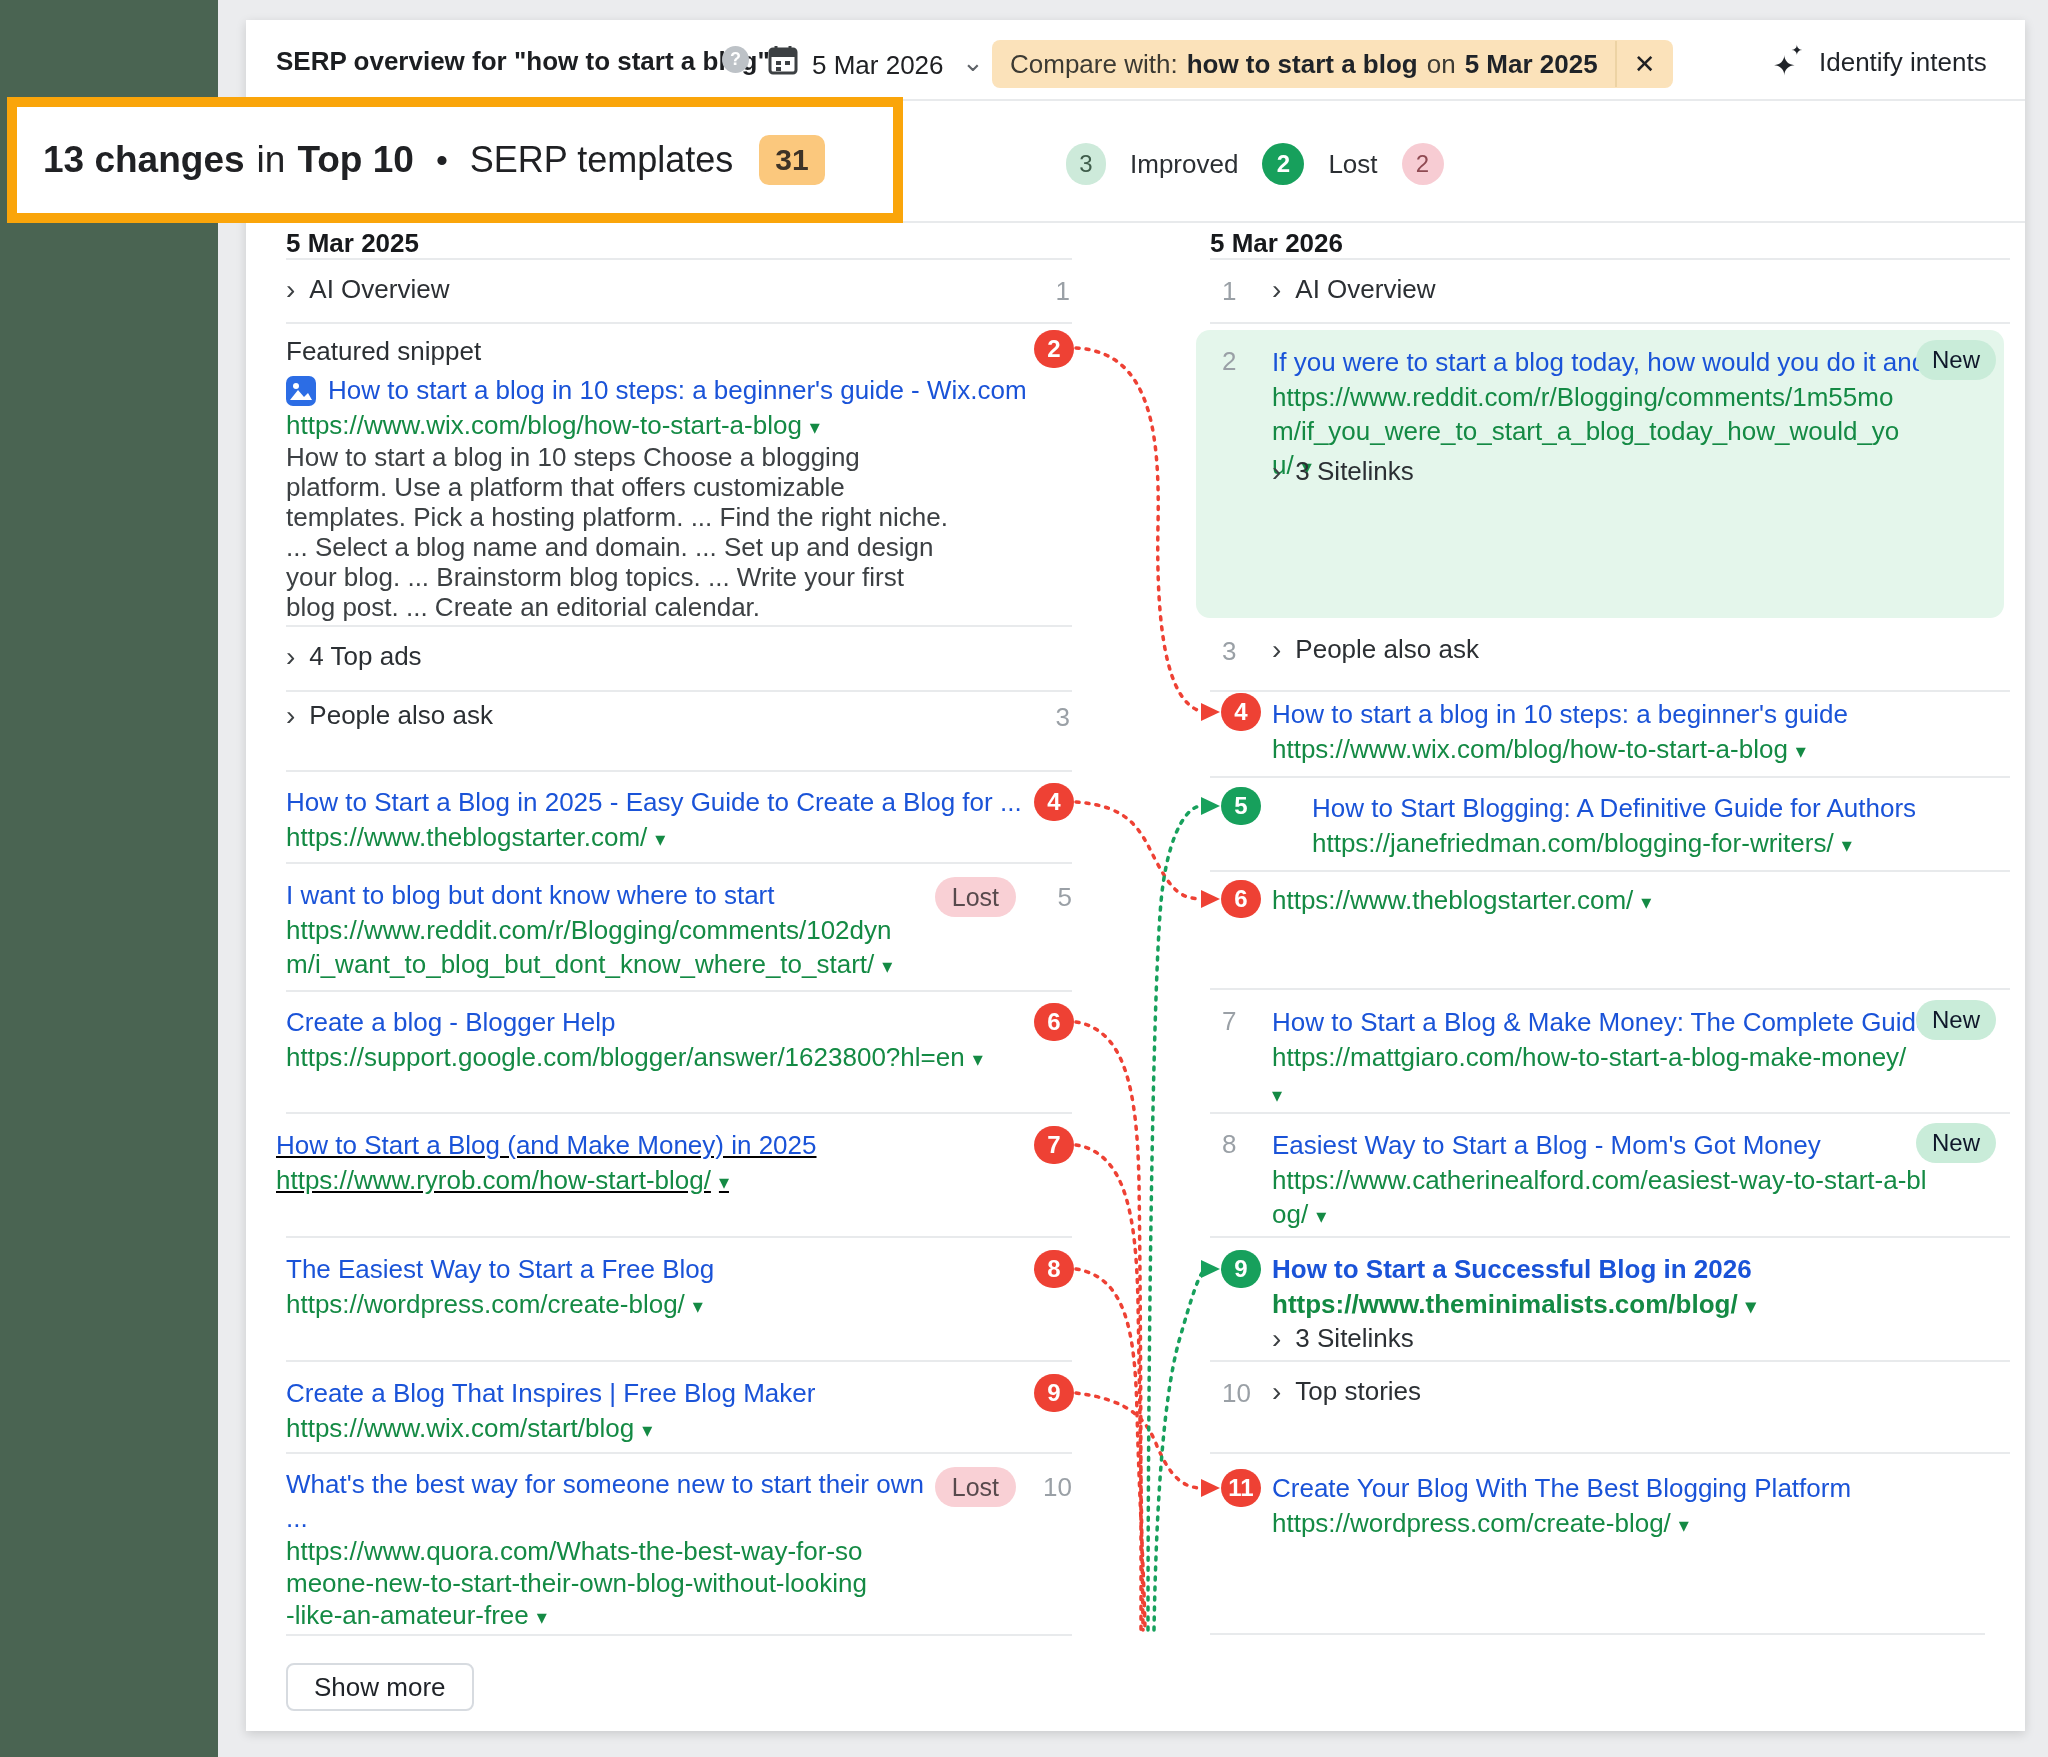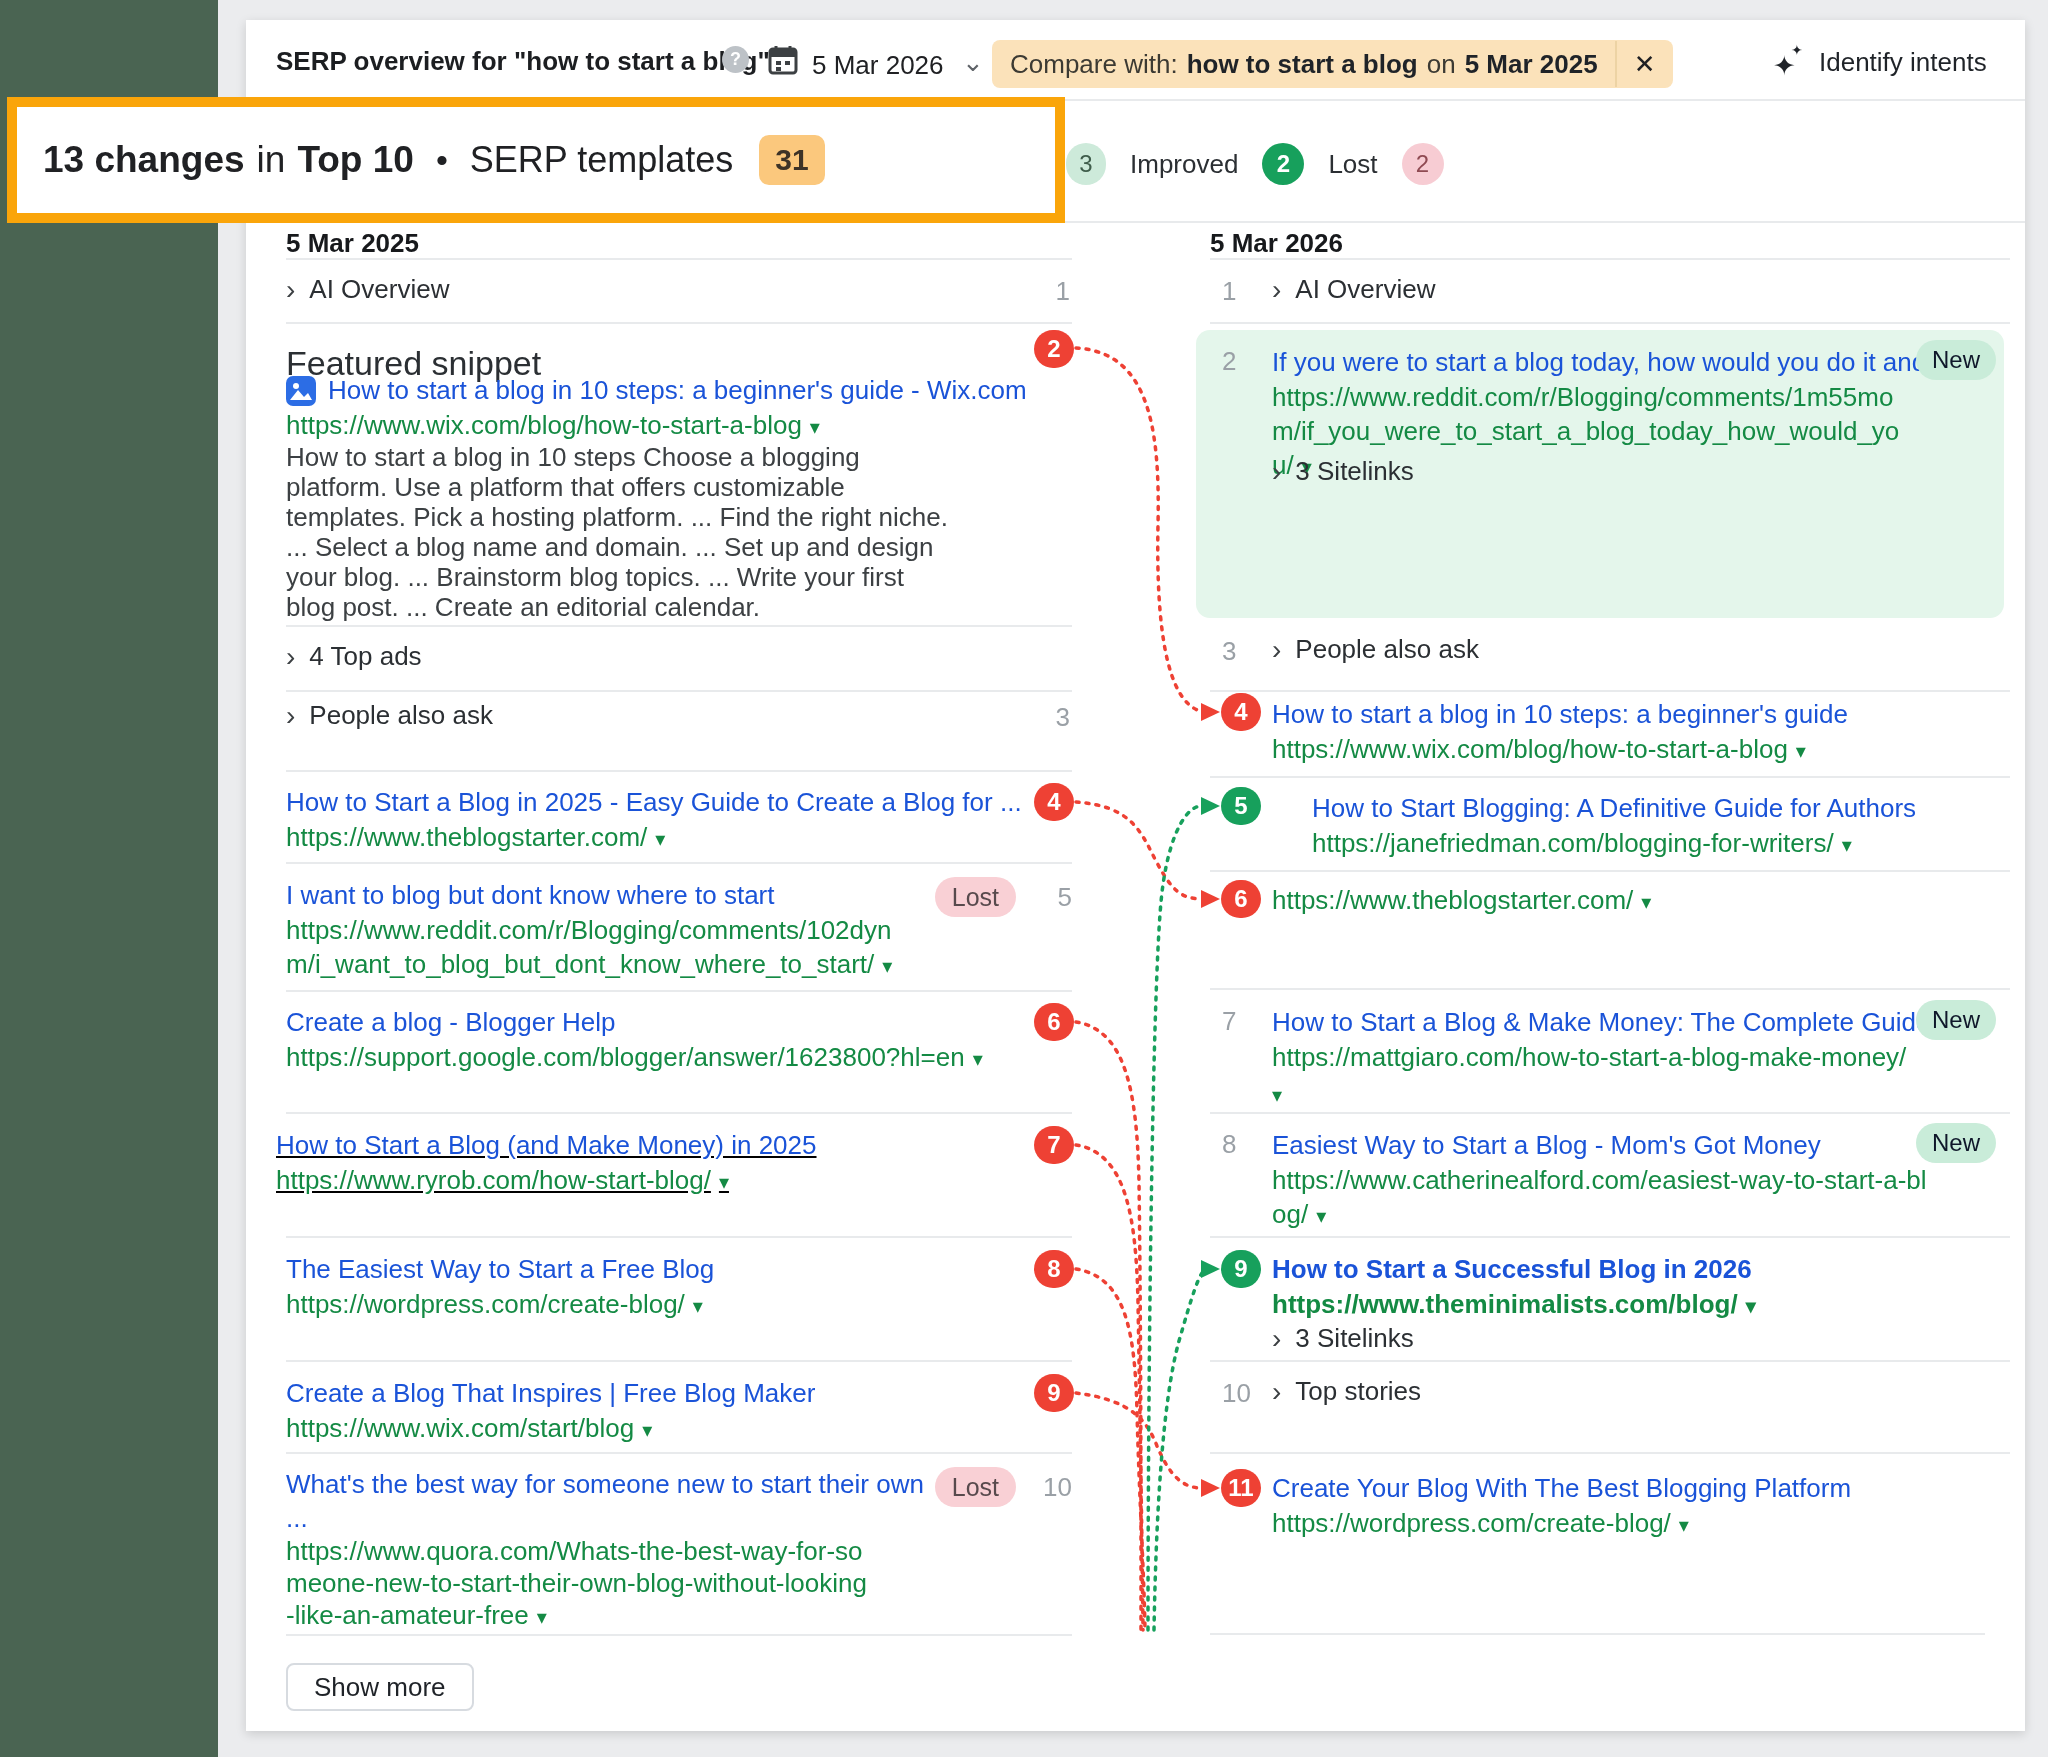--- a/index.html
+++ b/index.html
@@ -20,21 +20,21 @@
   .cmp-pill { display:flex; align-items:center; background:#fbe2ba; border-radius:8px; height:48px; padding:0 18px; font-size:26px; color:#3c3a33; gap:9px; white-space:nowrap; }
   .cmp-pill b { color:#1f2328; }
   .cmp-sep { width:2px; height:46px; background:#edd3a4; margin:0 8px; }
   .close-x { font-size:26px; color:#202124; cursor:pointer; }
   .identify { display:flex; align-items:center; gap:14px; font-size:26px; color:#1f2328; white-space:nowrap; }
   .sparkle-wrap { position:relative; width:34px; height:36px; }
   .sparkle-main { position:absolute; left:2px; top:6px; font-size:27px; color:#1f2328; }
   .sparkle-small { position:absolute; left:20px; top:-2px; font-size:14px; color:#1f2328; }
 
   
-  .callout { position:absolute; left:7px; top:97px; width:1058px; height:126px; background:#fff; border:10px solid #faa50a; display:flex; align-items:center; padding-left:26px; }
+  .callout { position:absolute; left:7px; top:97px; width:896px; height:126px; background:#fff; border:10px solid #faa50a; display:flex; align-items:center; padding-left:26px; }
   .st-big { font-size:37px; color:#202124; white-space:nowrap; }
   .st-big b { font-weight:bold; }
   .st-bullet { font-size:34px; color:#202124; margin:0 22px; }
   .sim-pill { background:#fbc87d; color:#3d3327; font-size:30px; font-weight:bold; border-radius:10px; padding:8px 16px; margin-left:26px; }
 
   
   .stats-right { position:absolute; left:1066px; top:140px; height:48px; display:flex; align-items:center; gap:24px; }
   .pill-new3 { background:#cdeada; color:#3f5d4b; font-size:24px; min-width:40px; height:42px; border-radius:21px; display:flex; align-items:center; justify-content:center; padding:0 10px; }
   .lbl { font-size:26px; color:#2b2f33; }
   .circ { width:42px; height:42px; border-radius:50%; display:flex; align-items:center; justify-content:center; font-size:24px; font-weight:bold; }
@@ -54,21 +54,21 @@
   .r-url { font-size:26px; line-height:34px; color:#148a44; white-space:nowrap; }
   .r-url.wrap { white-space:normal; word-break:break-all; }
   .r-url.tight { line-height:32px; }
   .caret { color:#148a44; font-size:20px; margin-left:8px; }
   .caret.block { display:block; margin-left:0; margin-top:4px; }
   .lost-pill { background:#f9d0d5; color:#584a4d; font-size:25px; height:40px; padding:0 17px; border-radius:20px; display:inline-flex; align-items:center; }
   .new-pill { background:#c9ecd9; color:#0f172a; font-size:24px; height:40px; padding:0 16px; border-radius:20px; display:inline-flex; align-items:center; position:absolute; }
   .side { position:absolute; right:0; top:0; display:flex; align-items:center; gap:26px; }
   .side .gn { position:static; color:#9aa0a6; font-size:26px; min-width:30px; text-align:right; }
   .desc { font-size:26px; line-height:30px; color:#3c4043; width:668px; }
-  .snip-label { font-size:34px; color:#2b2f33;margin-top:8px; }
+  .snip-label { font-size:26px; color:#2b2f33; }
   .hl-block { position:absolute; left:1196px; top:330px; width:808px; height:288px; background:#e4f6eb; border-radius:14px; }
   .show-more { position:absolute; left:286px; top:1663px; height:48px; padding:0 26px; background:#fff; border:2px solid #d7dbe0; border-radius:8px; font-size:26px; color:#1f2328; display:flex; align-items:center; cursor:pointer; }
   .titlerow { display:flex; align-items:flex-start; gap:12px; }
   svg.conn { position:absolute; left:1020px; top:320px; z-index:4; }
 </style>
 </head>
 <body>
 
 <div id="page">
 

